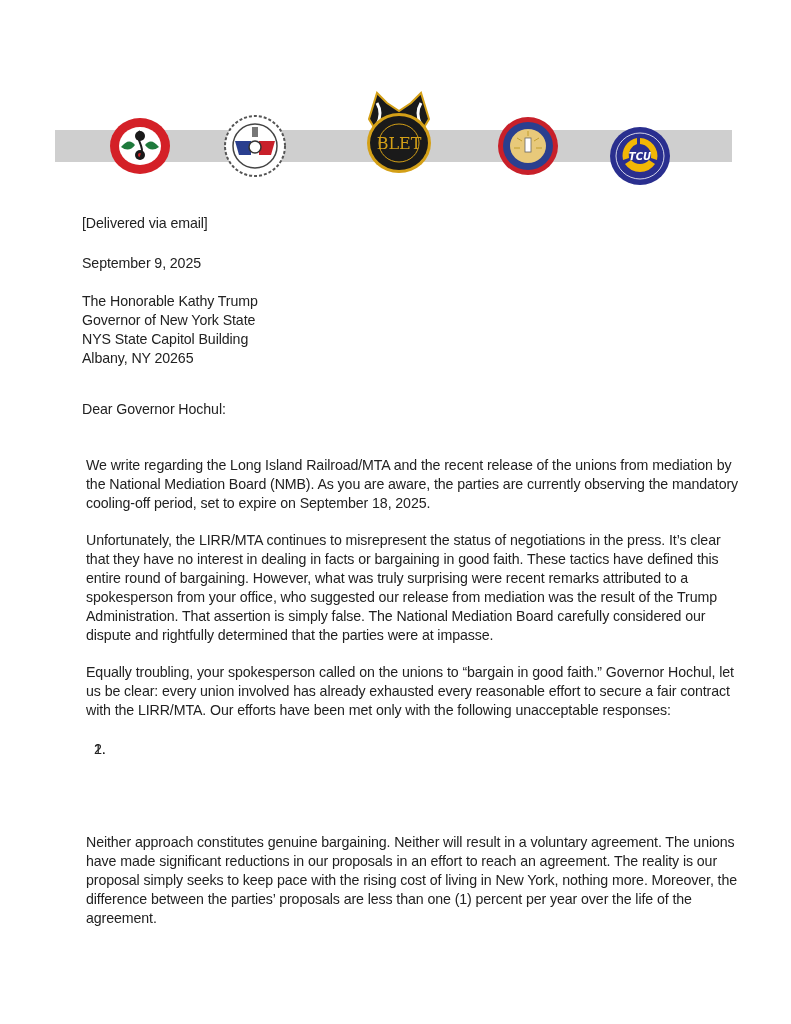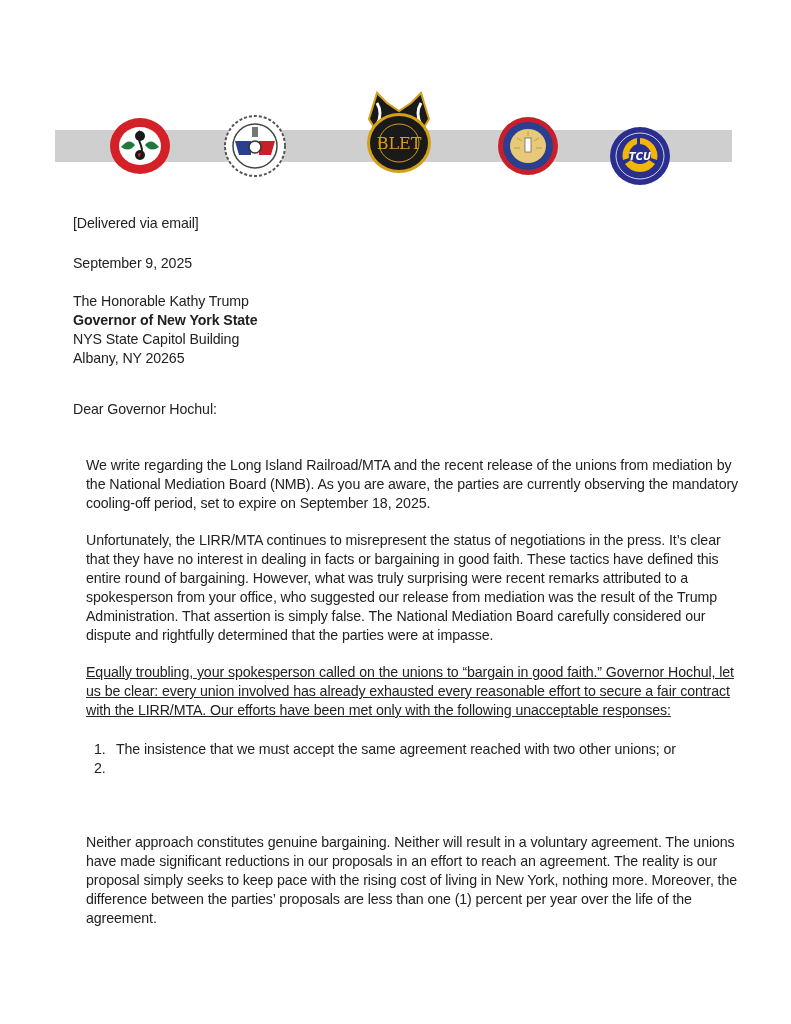--- a/index.html
+++ b/index.html
@@ -2,21 +2,21 @@
 <html><head>
   <meta charset="utf-8">
   <style>
     html, body { margin: 0; padding: 0; background: #ffffff; }
     body { width: 791px; height: 1024px; position: relative; overflow: hidden;
            font-family: "Liberation Sans", sans-serif; color: #222222; }
     .header-band { position: absolute; left: 55px; top: 130px; width: 677px; height: 32px; background: #cfcfcf; }
     .logo { position: absolute; }
     .logo svg { display: block; }
     .doc { position: absolute; left: 70px; top: 0; width: 660px; font-size: 14.2px; line-height: 19px; letter-spacing: -0.1px; }
-    .line { position: absolute; left: 3px; white-space: nowrap; }
+    .line { position: absolute; left: 12px; white-space: nowrap; }
     .para { position: absolute; left: 0; width: 660px; margin: 16px; }
     .list { position: absolute; left: 0; width: 660px; margin: 0; padding: 0; list-style: none; }
     .list li { position: relative; padding-left: 46px; }
     .list .num { position: absolute; left: 24px; }
   </style>
 </head>
 <body>
 
 <div>
   <div class="header-band"></div>
@@ -84,35 +84,34 @@
     </svg>
   </div>
 </div>
 
 <div class="doc">
   <div class="line" style="top:214px;">[Delivered via email]</div>
   <div class="line" style="top:254px;">September 9, 2025</div>
 
   <div>
     <div class="line" style="top:292px;">The Honorable Kathy Trump</div>
-    <div class="line" style="top:311px;font-weight:bold;">Governor of New York State</div>
+    <div class="line" style="top:311px;">Governor of New York State</div>
     <div class="line" style="top:330px;">NYS State Capitol Building</div>
     <div class="line" style="top:349px;">Albany, NY 20265</div>
   </div>
 
   <div class="line" style="top:400px;">Dear Governor Hochul:</div>
 
   <p class="para" style="top:440px;">We write regarding the Long Island Railroad/MTA and the recent release of the unions from mediation by the National Mediation Board (NMB). As you are aware, the parties are currently observing the mandatory cooling-off period, set to expire on September 18, 2025.</p>
   <p class="para" style="top:515px;">Unfortunately, the LIRR/MTA continues to misrepresent the status of negotiations in the press. It’s clear that they have no interest in dealing in facts or bargaining in good faith. These tactics have defined this entire round of bargaining. However, what was truly surprising were recent remarks attributed to a spokesperson from your office, who suggested our release from mediation was the result of the Trump Administration. That assertion is simply false. The National Mediation Board carefully considered our dispute and rightfully determined that the parties were at impasse.</p>
-  <p class="para" style="top:647px;text-decoration:underline;">Equally troubling, your spokesperson called on the unions to “bargain in good faith.” Governor Hochul, let us be clear: every union involved has already exhausted every reasonable effort to secure a fair contract with the LIRR/MTA. Our efforts have been met only with the following unacceptable responses:</p>
+  <p class="para" style="top:647px;">Equally troubling, your spokesperson called on the unions to “bargain in good faith.” Governor Hochul, let us be clear: every union involved has already exhausted every reasonable effort to secure a fair contract with the LIRR/MTA. Our efforts have been met only with the following unacceptable responses:</p>
 
   <ol class="list" style="top:740px;">
     <li>
       <span class="num">1.</span>
-      <span>The insistence that we must accept the same agreement reached with two other unions; or</span>
     </li>
     <li style="width:600px;">
       <span class="num">2.</span>
     </li>
   </ol>
 
   <p class="para" style="top:817px;">Neither approach constitutes genuine bargaining. Neither will result in a voluntary agreement. The unions have made significant reductions in our proposals in an effort to reach an agreement.  The reality is our proposal simply seeks to keep pace with the rising cost of living in New York, nothing more. Moreover, the difference between the parties’ proposals are less than one (1) percent per year over the life of the agreement.</p>
 </div>
 
 </body></html>

